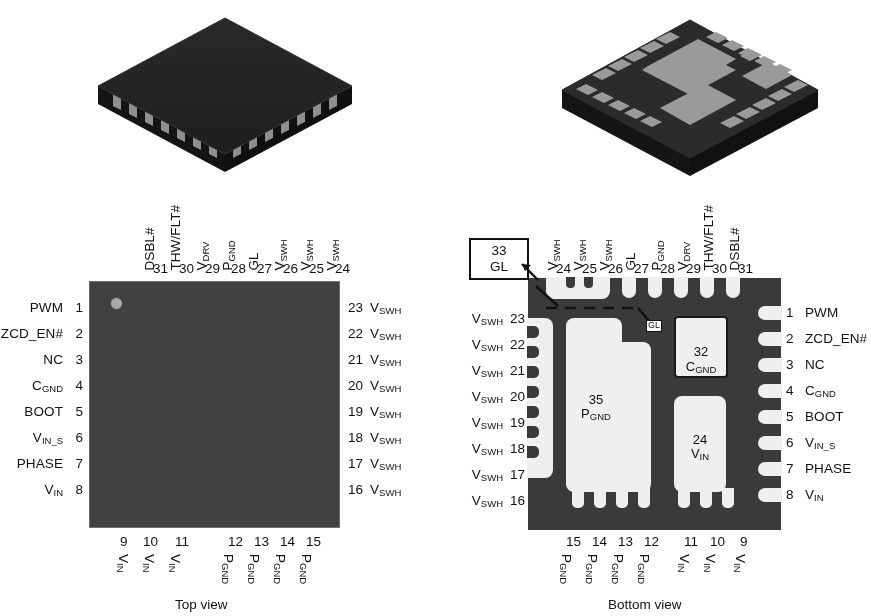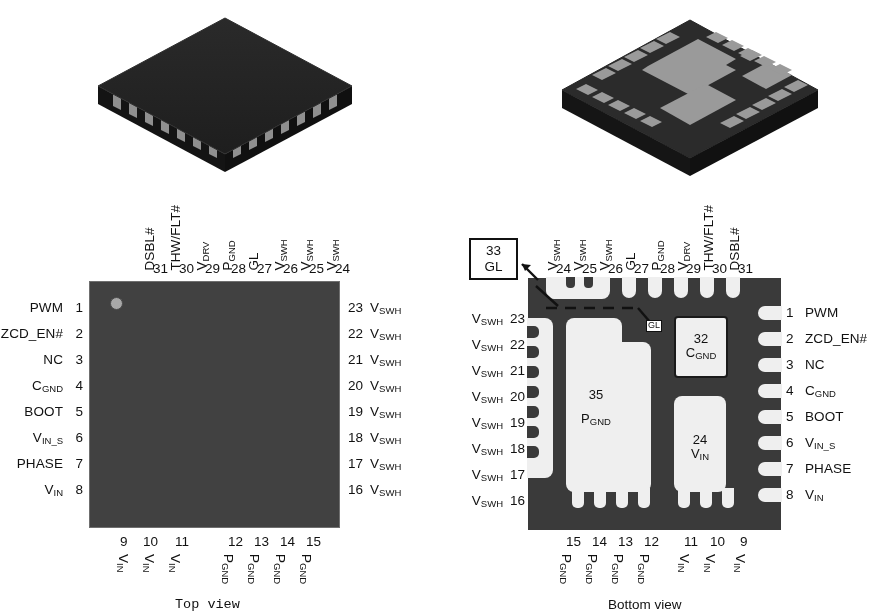--- a/index.html
+++ b/index.html
@@ -280,21 +280,21 @@
 
     <div class="abs lbl rot-dn" style="left:130px;top:554px;"><span>V</span><span class="sub">IN</span></div>
     <div class="abs lbl rot-dn" style="left:156px;top:554px;"><span>V</span><span class="sub">IN</span></div>
     <div class="abs lbl rot-dn" style="left:182px;top:554px;"><span>V</span><span class="sub">IN</span></div>
     <div class="abs lbl rot-dn" style="left:235px;top:554px;"><span>P</span><span class="sub">GND</span></div>
     <div class="abs lbl rot-dn" style="left:261px;top:554px;"><span>P</span><span class="sub">GND</span></div>
     <div class="abs lbl rot-dn" style="left:287px;top:554px;"><span>P</span><span class="sub">GND</span></div>
     <div class="abs lbl rot-dn" style="left:313px;top:554px;"><span>P</span><span class="sub">GND</span></div>
   </div>
 
-  <div class="abs caption" style="left:175px;top:597px;font-family:Liberation Mono, monospace;">Top view</div>
+  <div class="abs caption" style="left:175px;top:597px;">Top view</div>
 
   <div class="die-bot abs" style="left:528px;top:278px;width:253px;height:252px;"></div>
 
   <div class="abs" style="left:528px;top:278px;width:253px;height:252px;">
 
     <div class="pad" style="left:18px;top:-1px;width:64px;height:22px;border-radius:0 0 8px 8px;"></div>
     <div class="pad" style="left:38px;top:-1px;width:9px;height:11px;background:#3a3a3a;border-radius:0 0 4px 4px;"></div>
     <div class="pad" style="left:56px;top:-1px;width:9px;height:11px;background:#3a3a3a;border-radius:0 0 4px 4px;"></div>
 
     <div class="pad pad-r" style="left:94px;top:-1px;width:14px;height:21px;border-radius:0 0 7px 7px;"></div>
@@ -316,31 +316,31 @@
     <div class="pad pad-r" style="right:-1px;top:54px;width:24px;height:14px;border-radius:8px 0 0 8px;"></div>
     <div class="pad pad-r" style="right:-1px;top:80px;width:24px;height:14px;border-radius:8px 0 0 8px;"></div>
     <div class="pad pad-r" style="right:-1px;top:106px;width:24px;height:14px;border-radius:8px 0 0 8px;"></div>
     <div class="pad pad-r" style="right:-1px;top:132px;width:24px;height:14px;border-radius:8px 0 0 8px;"></div>
     <div class="pad pad-r" style="right:-1px;top:158px;width:24px;height:14px;border-radius:8px 0 0 8px;"></div>
     <div class="pad pad-r" style="right:-1px;top:184px;width:24px;height:14px;border-radius:8px 0 0 8px;"></div>
     <div class="pad pad-r" style="right:-1px;top:210px;width:24px;height:14px;border-radius:8px 0 0 8px;"></div>
 
     <div class="pad" style="left:38px;top:40px;width:56px;height:32px;border-radius:8px 8px 0 0;"></div>
     <div class="pad" style="left:38px;top:64px;width:85px;height:150px;border-radius:0 8px 8px 8px;"></div>
-    <div class="pad-plain" style="position:absolute;left:38px;top:110px;width:60px;height:40px;background:transparent;justify-content:space-between;">
+    <div class="pad-plain" style="position:absolute;left:38px;top:110px;width:60px;height:40px;background:transparent;">
       <div><span>35</span></div>
       <div><span>P</span><span class="sub">GND</span></div>
     </div>
 
     <div class="pad" style="left:44px;top:210px;width:12px;height:20px;border-radius:0 0 5px 5px;"></div>
     <div class="pad" style="left:66px;top:210px;width:12px;height:20px;border-radius:0 0 5px 5px;"></div>
     <div class="pad" style="left:88px;top:210px;width:12px;height:20px;border-radius:0 0 5px 5px;"></div>
     <div class="pad" style="left:110px;top:210px;width:12px;height:20px;border-radius:0 0 5px 5px;"></div>
 
-    <div class="pad-named" style="position:absolute;left:146px;top:38px;width:54px;height:62px;">
+    <div class="pad-named" style="position:absolute;left:146px;top:38px;width:54px;height:62px;justify-content:flex-end;">
       <div><span>32</span></div>
       <div><span>C</span><span class="sub">GND</span></div>
     </div>
 
     <div class="pad" style="left:146px;top:118px;width:52px;height:96px;border-radius:8px 8px 8px 8px;"></div>
     <div class="pad-plain" style="position:absolute;left:146px;top:150px;width:52px;height:40px;background:transparent;">
       <div><span>24</span></div>
       <div><span>V</span><span class="sub">IN</span></div>
     </div>
 
@@ -349,21 +349,21 @@
     <div class="pad" style="left:194px;top:210px;width:12px;height:20px;border-radius:0 0 5px 5px;"></div>
 
     <svg style="position:absolute;left:0;top:0;" width="253" height="252">
       <path d="M 8 8 L 30 28" stroke="#111" stroke-width="2.4" fill="none"></path>
       <path d="M 18 30 L 110 30" stroke="#111" stroke-width="2.4" fill="none" stroke-dasharray="11 8"></path>
       <path d="M 110 30 L 122 44" stroke="#111" stroke-width="2.4" fill="none"></path>
     </svg>
     <div class="gl-tag abs" style="left:118px;top:42px;">GL</div>
   </div>
 
-  <div class="callout abs" style="left:469px;top:238px;width:49px;height:42px;">
+  <div class="callout abs" style="left:469px;top:238px;width:60px;height:42px;">
     <div><span>33</span></div>
     <div><span>GL</span></div>
   </div>
   <svg class="abs" style="left:516px;top:252px;" width="26" height="34">
     <path d="M 22 28 L 6 12" stroke="#111" stroke-width="2.4" fill="none"></path>
     <polygon points="6,12 15,13 9,19" fill="#111"></polygon>
   </svg>
 
   <div class="abs" style="left:0;top:0;">
     <div class="abs num" style="left:556px;top:262px;">24</div>

